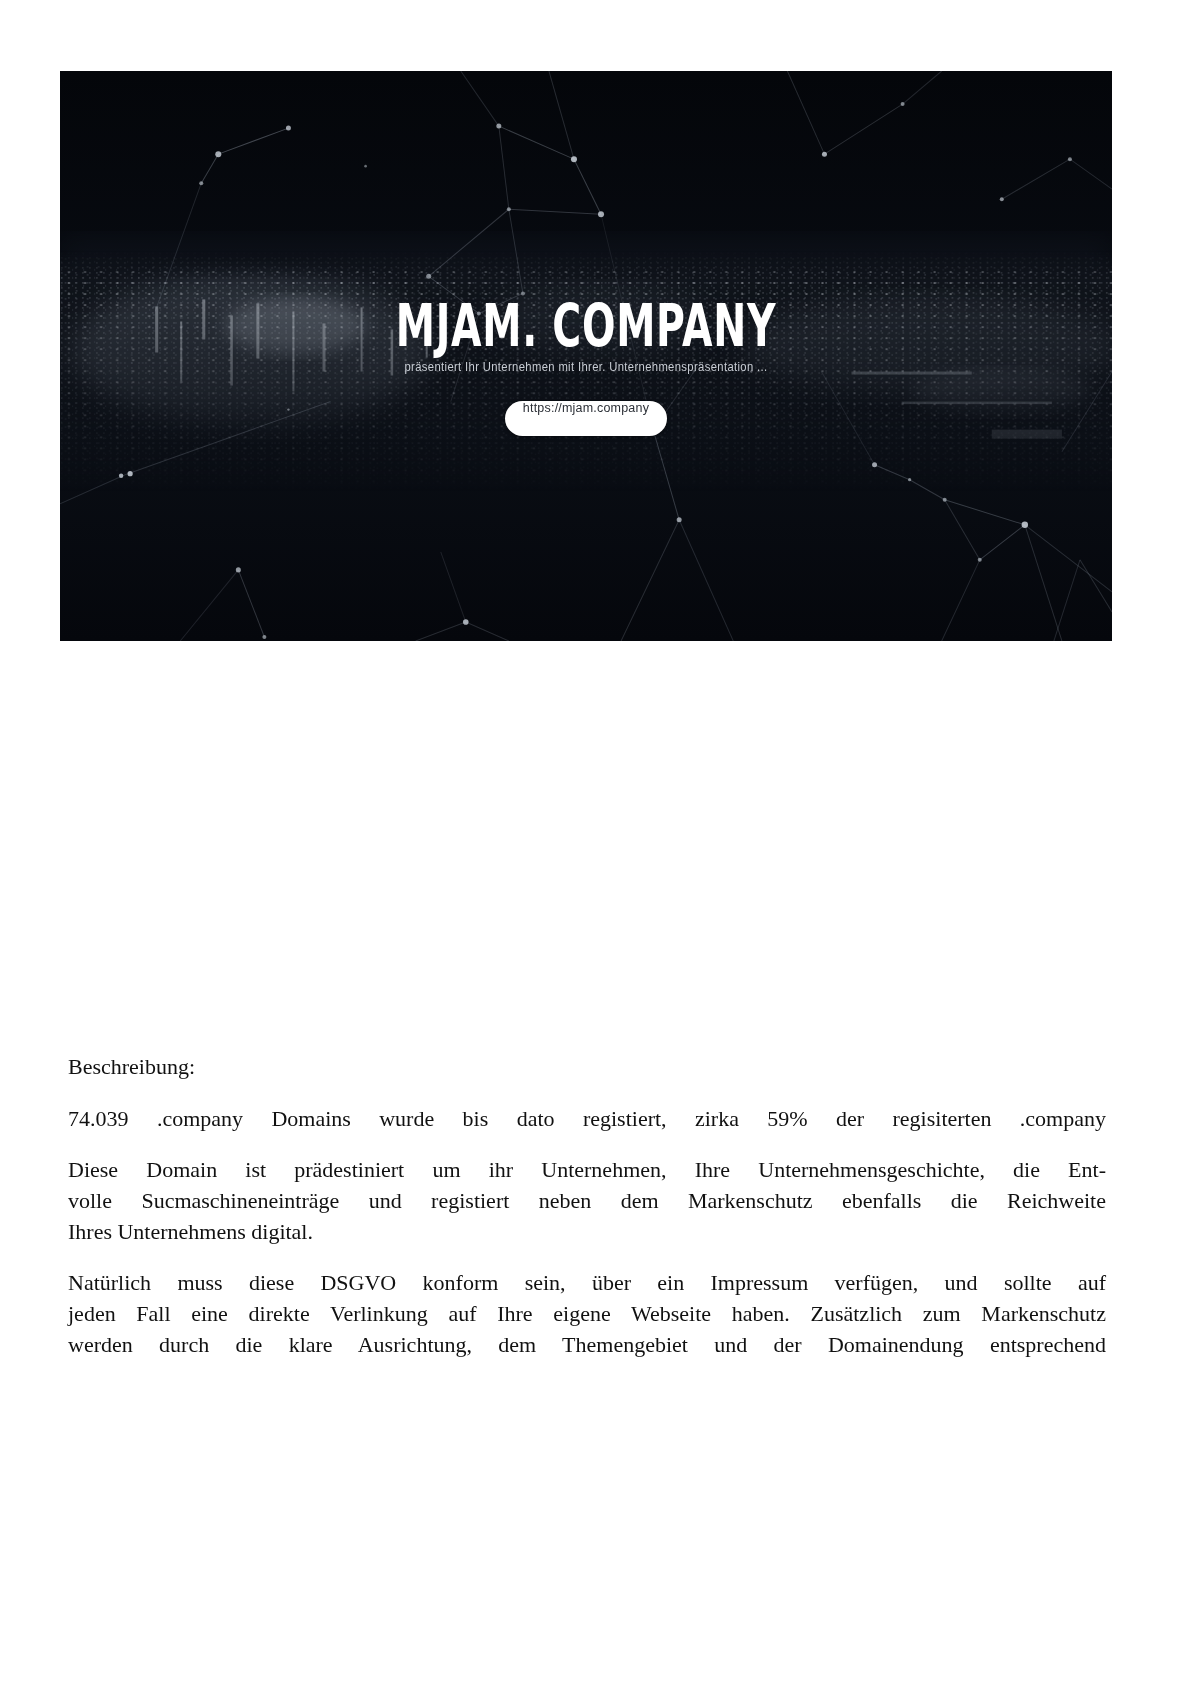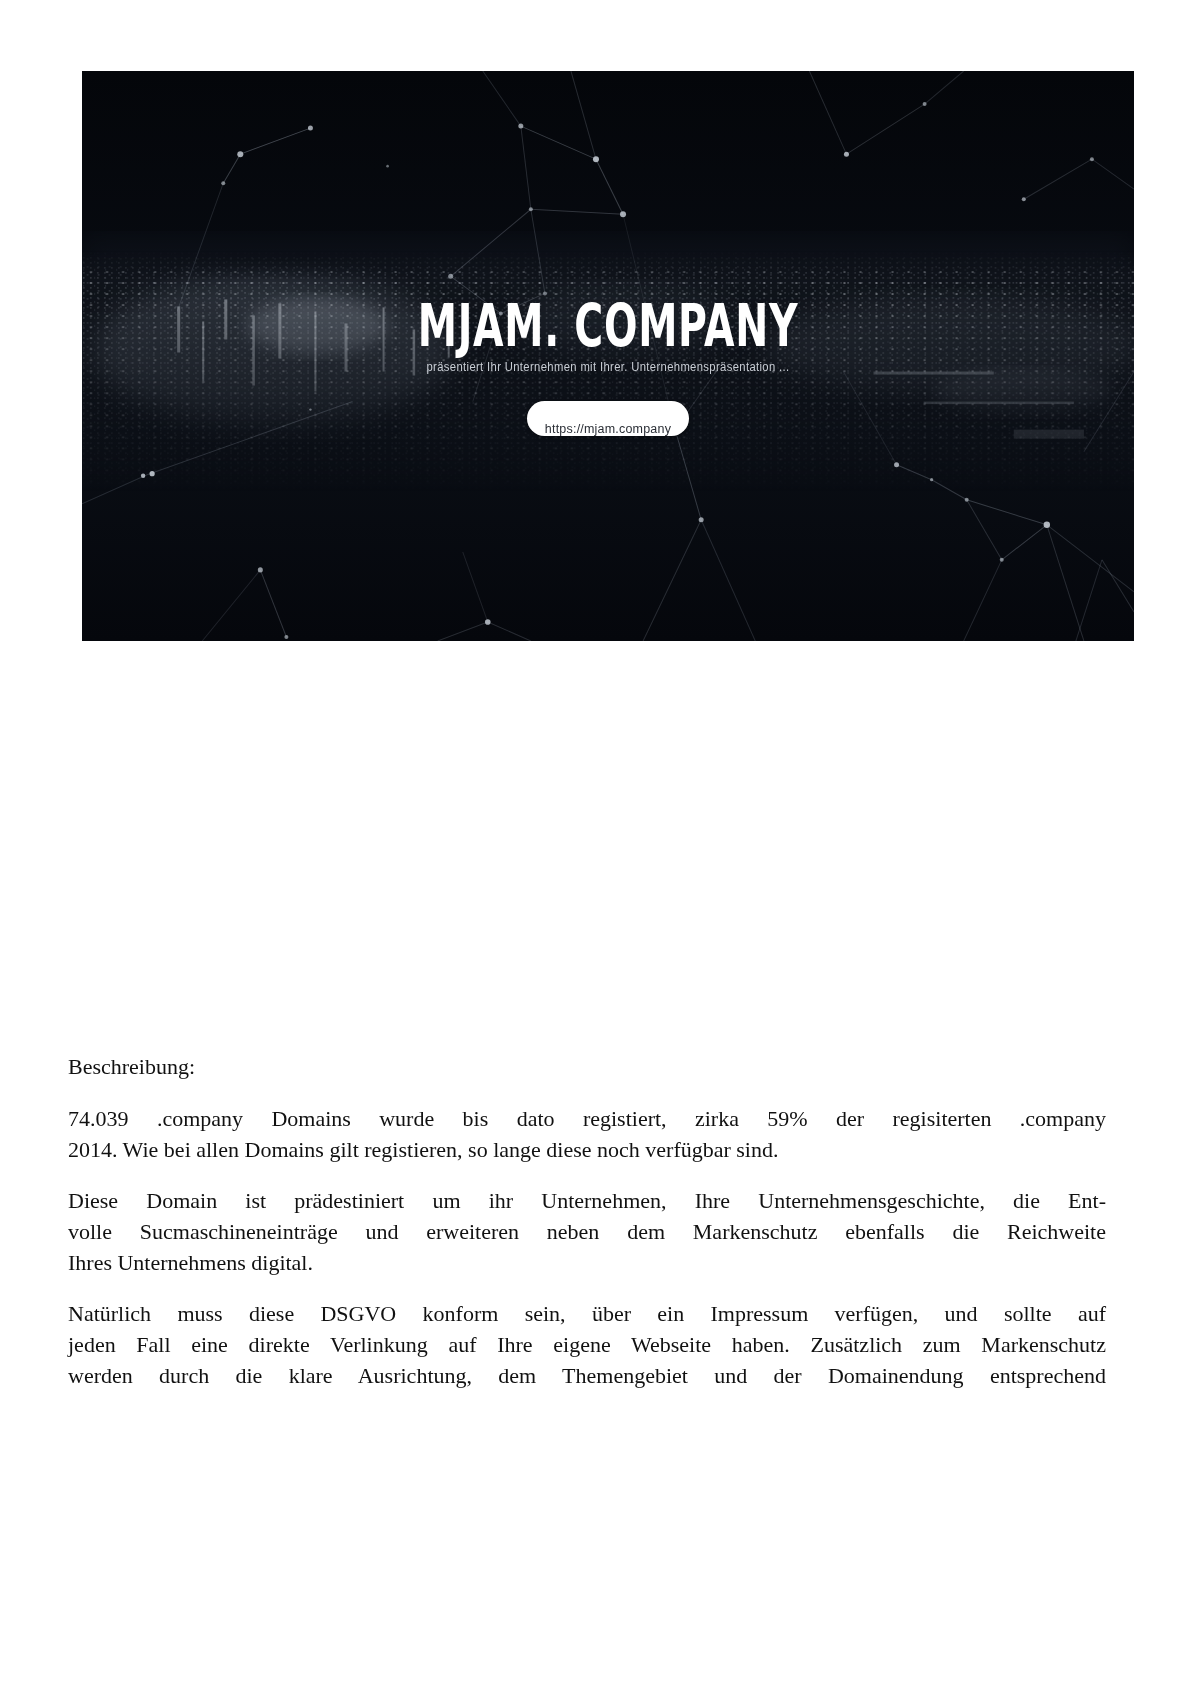--- a/index.html
+++ b/index.html
@@ -4,42 +4,42 @@
 <style>
   html,body{margin:0;padding:0;}
   body{
     width:1191px;height:1684px;
     background:var(--page-bg,#ffffff);
     position:relative;overflow:hidden;
     font-family:"Liberation Sans",sans-serif;
   }
   
   .banner{
-    position:absolute;left:82px;top:71px;width:1052px;height:570px;
+    position:absolute;left:60px;top:71px;width:1052px;height:570px;
     background:#070a10;overflow:hidden;
   }
   .banner svg{position:absolute;inset:0;width:100%;height:100%;display:block;}
   .banner-title{
     position:absolute;left:0;right:0;top:226px;
     text-align:center;color:var(--title-color,#fff);
     font-family:"DejaVu Sans","Liberation Sans",sans-serif;
     font-weight:800;font-size:58px;line-height:1;letter-spacing:1px;
     transform:scaleX(0.68);white-space:nowrap;
   }
   .banner-subtitle{
     position:absolute;left:0;right:0;top:289px;
     text-align:center;color:var(--subtitle-color,#d9dee5);
     font-size:12.5px;letter-spacing:0.4px;
     transform:scaleX(0.9);white-space:nowrap;opacity:.92;
   }
   .url-pill{
     position:absolute;left:50%;top:330px;transform:translateX(-50%);
     width:162px;height:35px;border-radius:18px;
     background:var(--pill-bg,#ffffff);
-    display:flex;align-items:flex-end;justify-content:center;
+    display:flex;align-items:flex-start;justify-content:center;
     cursor:pointer;box-shadow:0 1px 4px rgba(0,0,0,.45);
   }
   .url-pill span{
     font-size:12.5px;color:var(--pill-text,#2b2f36);letter-spacing:.2px;
   }
   
   .description{
     position:absolute;left:68px;top:1051px;width:1056px;
     color:var(--body-color,#111);
     font-size:22px;line-height:31px;font-family:Liberation Serif, serif;
@@ -206,25 +206,24 @@
     <div class="url-pill">
       <span>https://mjam.company</span>
     </div>
   </div>
 
   <div class="description">
     <div class="desc-heading">Beschreibung:</div>
     <div>
         <div class="para">
           <div class="jline">74.039 .company Domains wurde bis dato registiert, zirka 59% der regisiterten .company</div>
-          <div class="jline last">2014. Wie bei allen Domains gilt registieren, so lange diese noch verfügbar sind.</div>
         </div>
         <div class="para">
           <div class="jline">Diese Domain ist prädestiniert um ihr Unternehmen, Ihre Unternehmensgeschichte, die Ent-</div>
-          <div class="jline">volle Sucmaschineneinträge und erweiteren neben dem Markenschutz ebenfalls die Reichweite</div>
+          <div class="jline">volle Sucmaschineneinträge und registiert neben dem Markenschutz ebenfalls die Reichweite</div>
           <div class="jline last">Ihres Unternehmens digital.</div>
         </div>
         <div class="para">
           <div class="jline">Natürlich muss diese DSGVO konform sein, über ein Impressum verfügen, und sollte auf</div>
           <div class="jline">jeden Fall eine direkte Verlinkung auf Ihre eigene Webseite haben. Zusätzlich zum Markenschutz</div>
           <div class="jline">werden durch die klare Ausrichtung, dem Themengebiet und der Domainendung entsprechend</div>
         </div>
       </div>
   </div>
 

